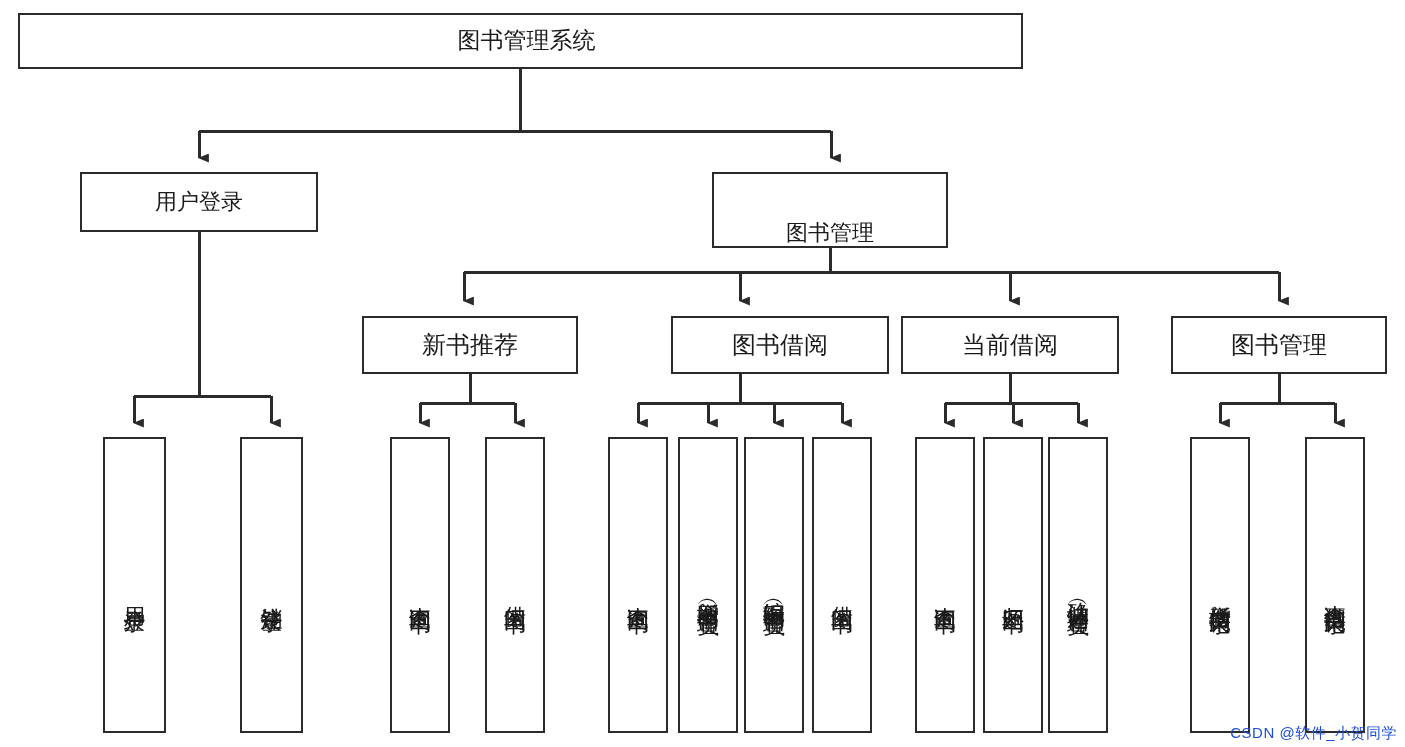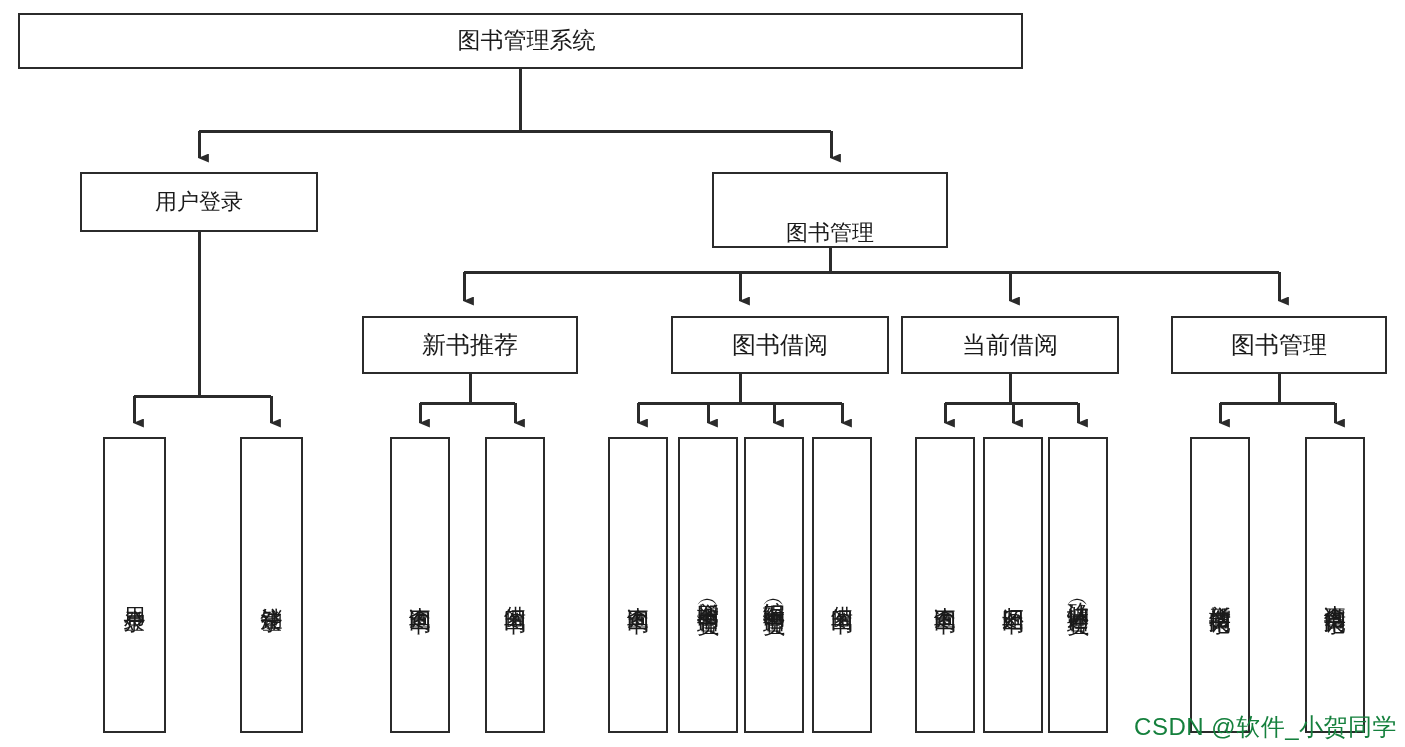--- a/index.html
+++ b/index.html
@@ -63,22 +63,22 @@
   .node-leaf.leaf-mid .node-label {
     margin-top: 56px;
   }
   .node-leaf.leaf-long .node-label {
     margin-top: 0px;
   }
   #watermark {
     position: absolute;
     right: 8px;
     bottom: 4px;
-    font-size: 24px;
-    color: #15803d;
+    font-size: 15px;
+    color: #1d4ed8;
     letter-spacing: 0.5px;
     white-space: nowrap;
     pointer-events: none;
   }
 </style>
 </head>
 <body>
 
 <div id="diagram-root">
 

